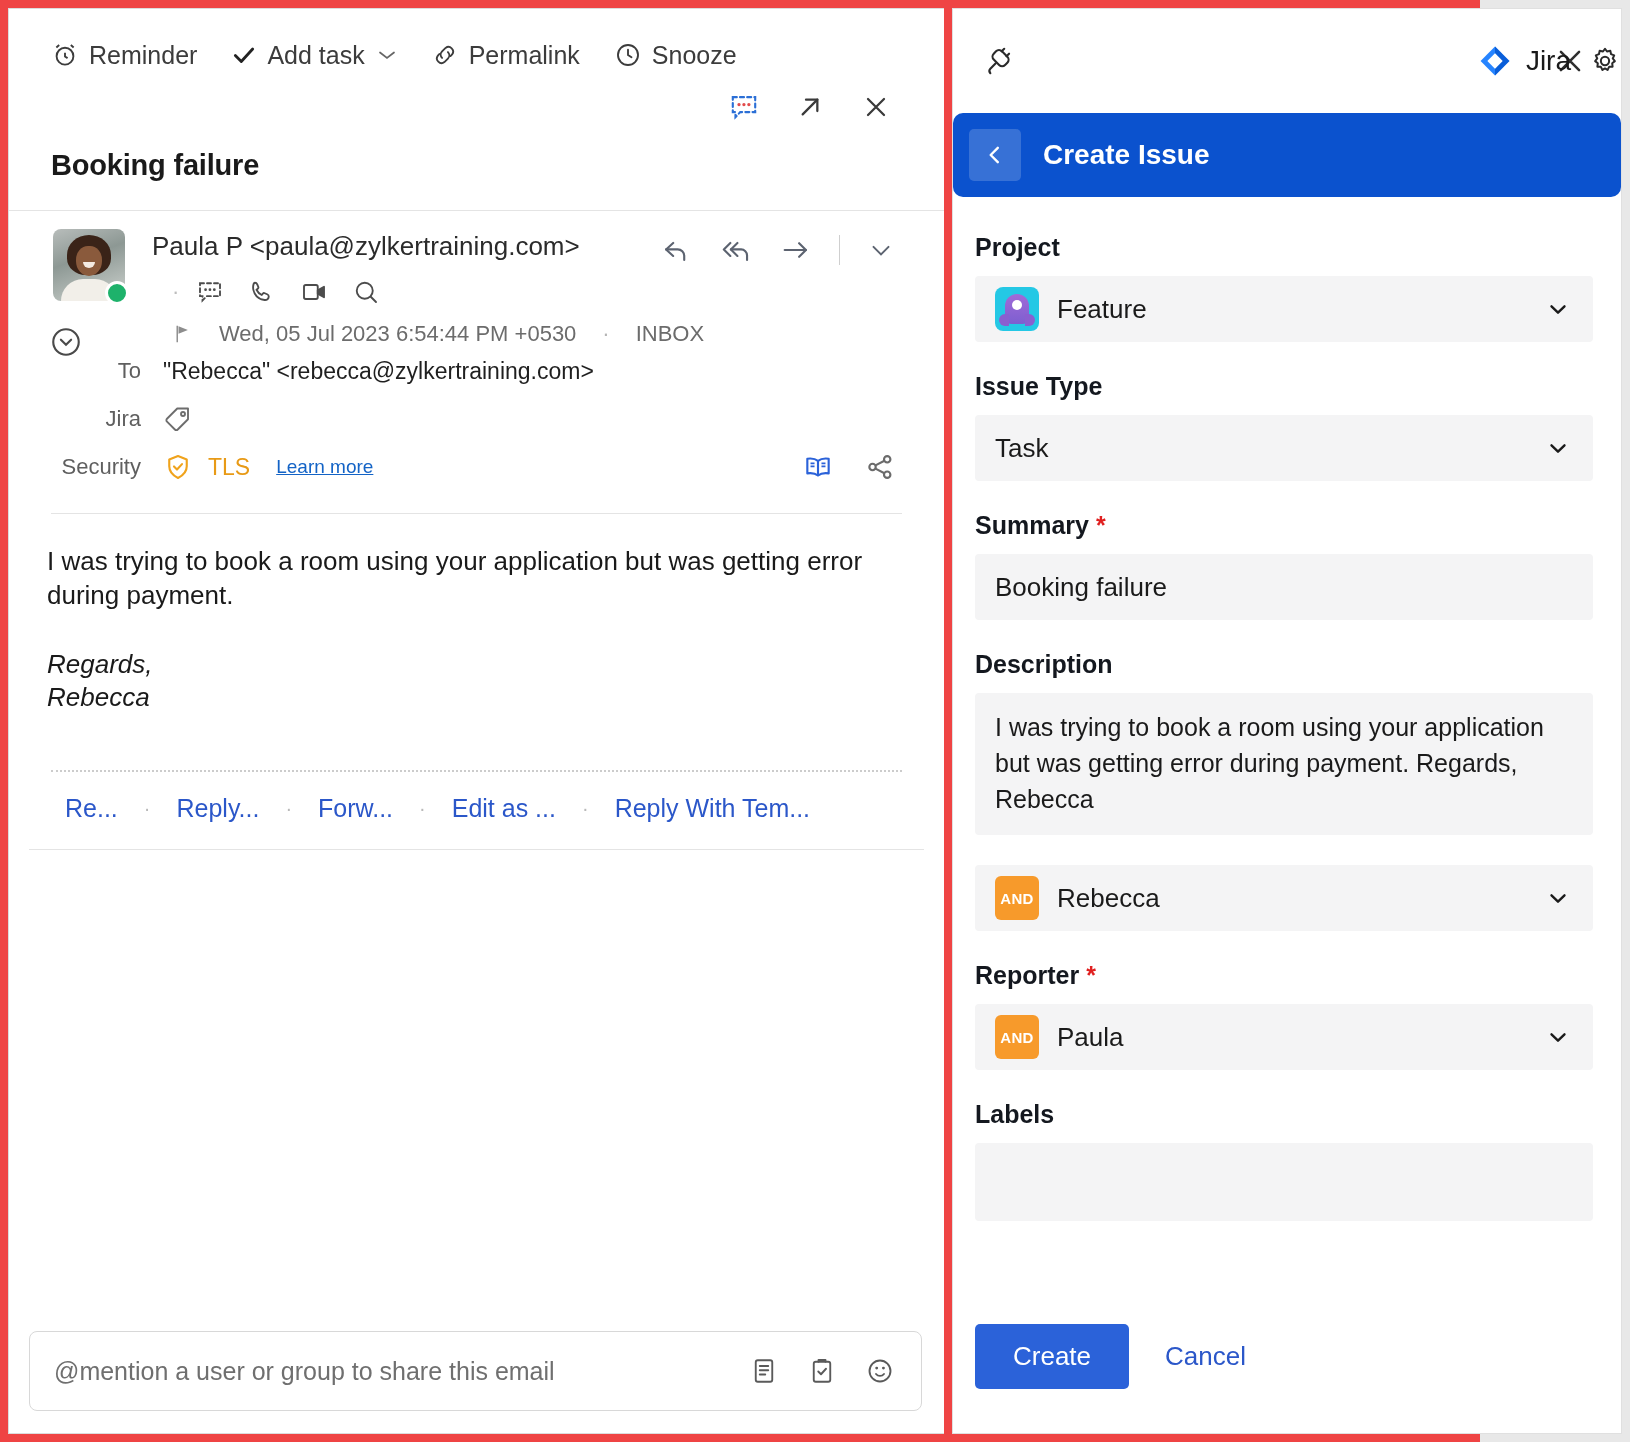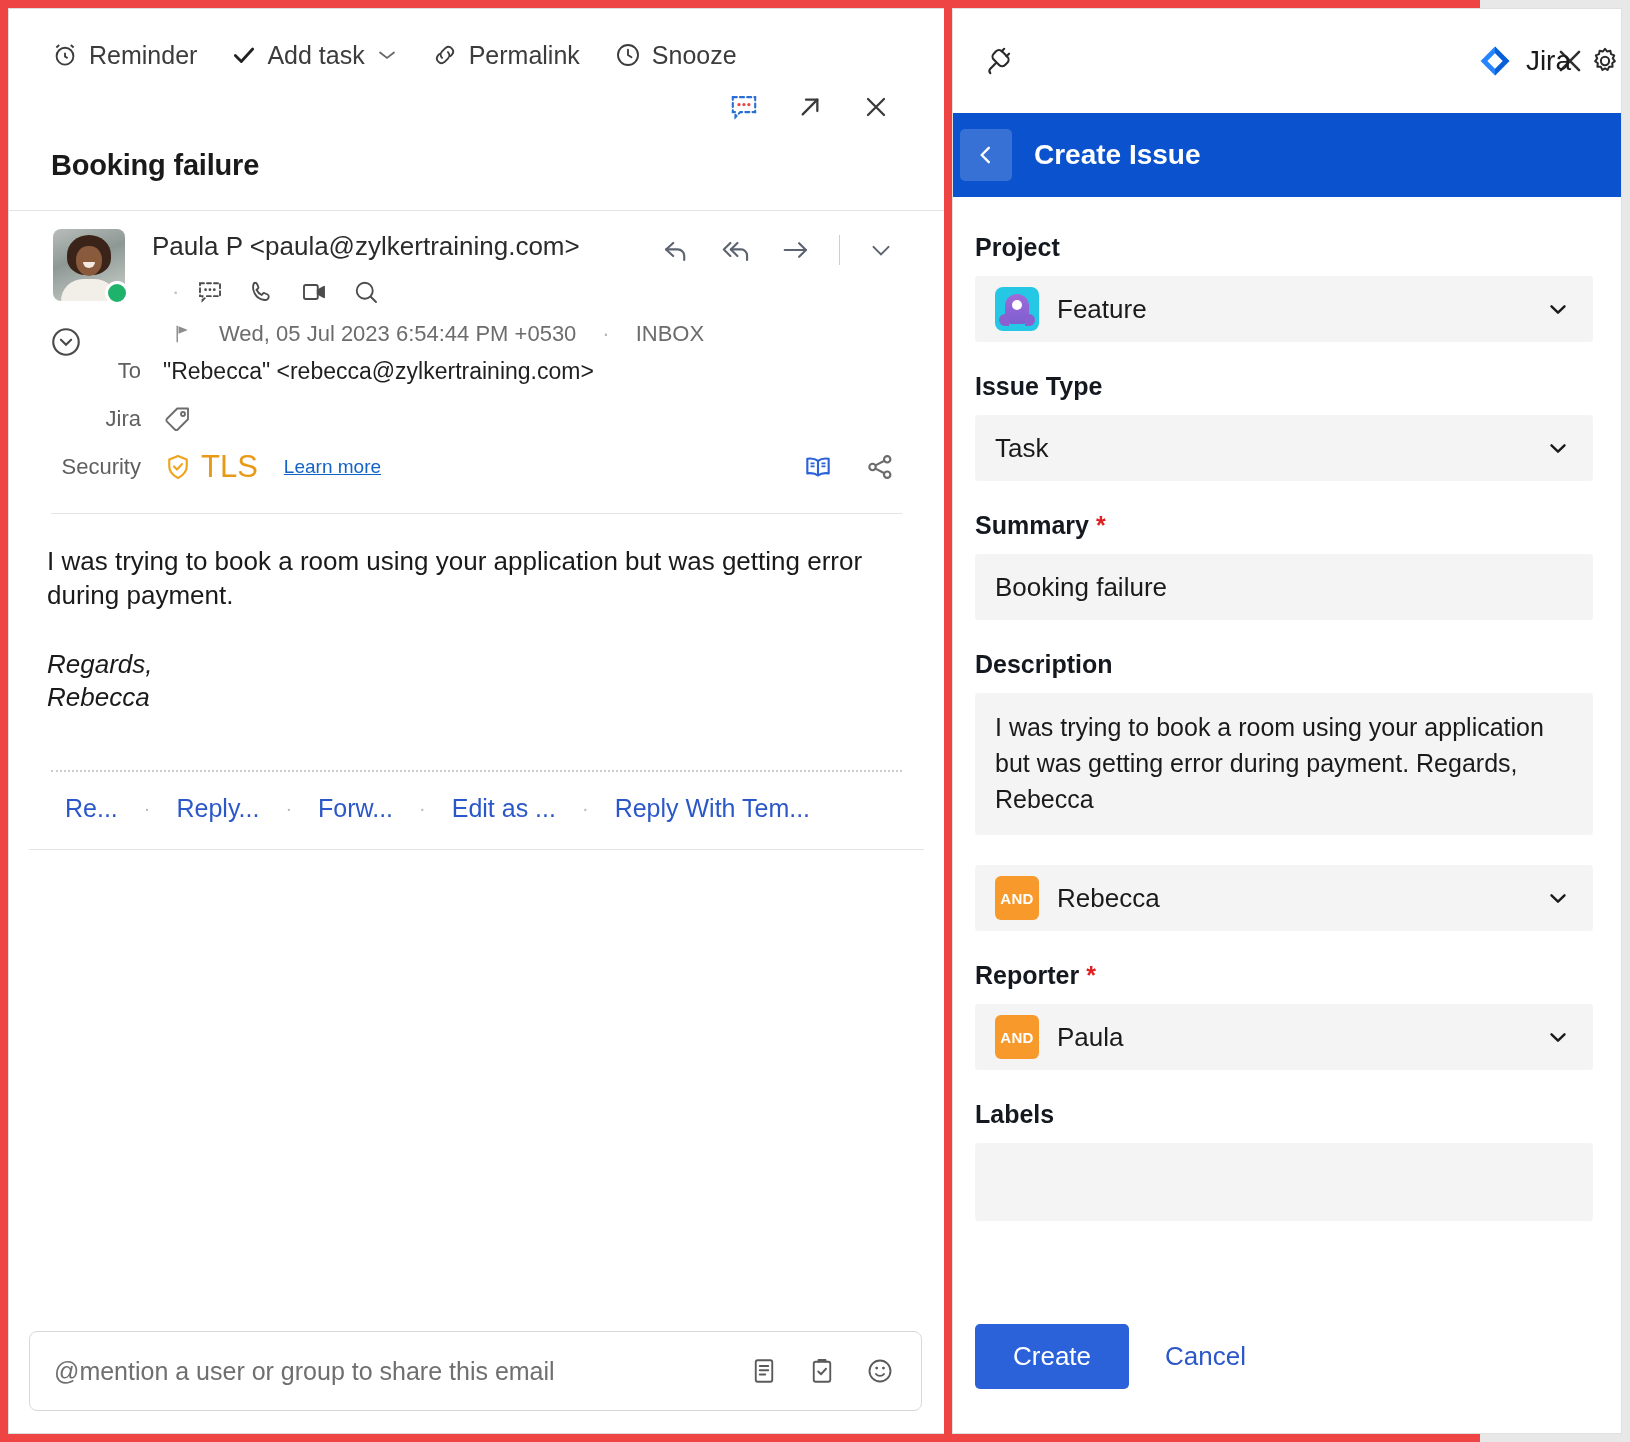--- a/index.html
+++ b/index.html
@@ -159,21 +159,21 @@
     text-align: right;
     padding-right: 22px;
     color: #5f5f5f;
     font-size: 22px;
     flex: none;
   }
   .date-line { padding-left: 118px; display: flex; align-items: center; gap: 26px; font-size: 22px; color: #6c6c6c; }
   .date-line .dot { color: #b5b5b5; }
   .to-value { font-size: 23px; color: #1f1f1f; }
   .sec-row { display: flex; align-items: center; width: 100%; }
-  .tls { display: flex; align-items: center; gap: 8px; color: #e89a16; font-size: 31px; }
+  .tls { display: flex; align-items: center; gap: 15px; color: #e89a16; font-size: 23px; }
   .learn-more {
     color: #1363c6;
     font-size: 19px;
     text-decoration: underline;
     margin-left: 26px;
     cursor: pointer;
   }
   .sec-right { margin-left: auto; display: flex; align-items: center; gap: 30px; padding-right: 48px; }
   .sec-right .sri { cursor: pointer; display: flex; }
 
@@ -270,22 +270,23 @@
   .jira-brand .brand-inner { display: flex; align-items: center; gap: 14px; pointer-events: auto; }
   .jira-name { font-size: 28px; color: #1a1a1a; }
   .jira-gear { cursor: pointer; display: flex; margin-left: 4px; }
   .jira-close { margin-left: auto; cursor: pointer; display: flex; }
 
   .jira-header-bar {
     background: #0b52ce;
     height: 84px;
     display: flex;
     align-items: center;
-    padding-left: 7px;
+    padding-left: 16px;
     gap: 22px;
+    border-radius: 10px;
   }
   .back-btn {
     width: 52px; height: 52px;
     background: rgba(255,255,255,0.18);
     border-radius: 5px;
     display: flex;
     align-items: center;
     justify-content: center;
     cursor: pointer;
   }

